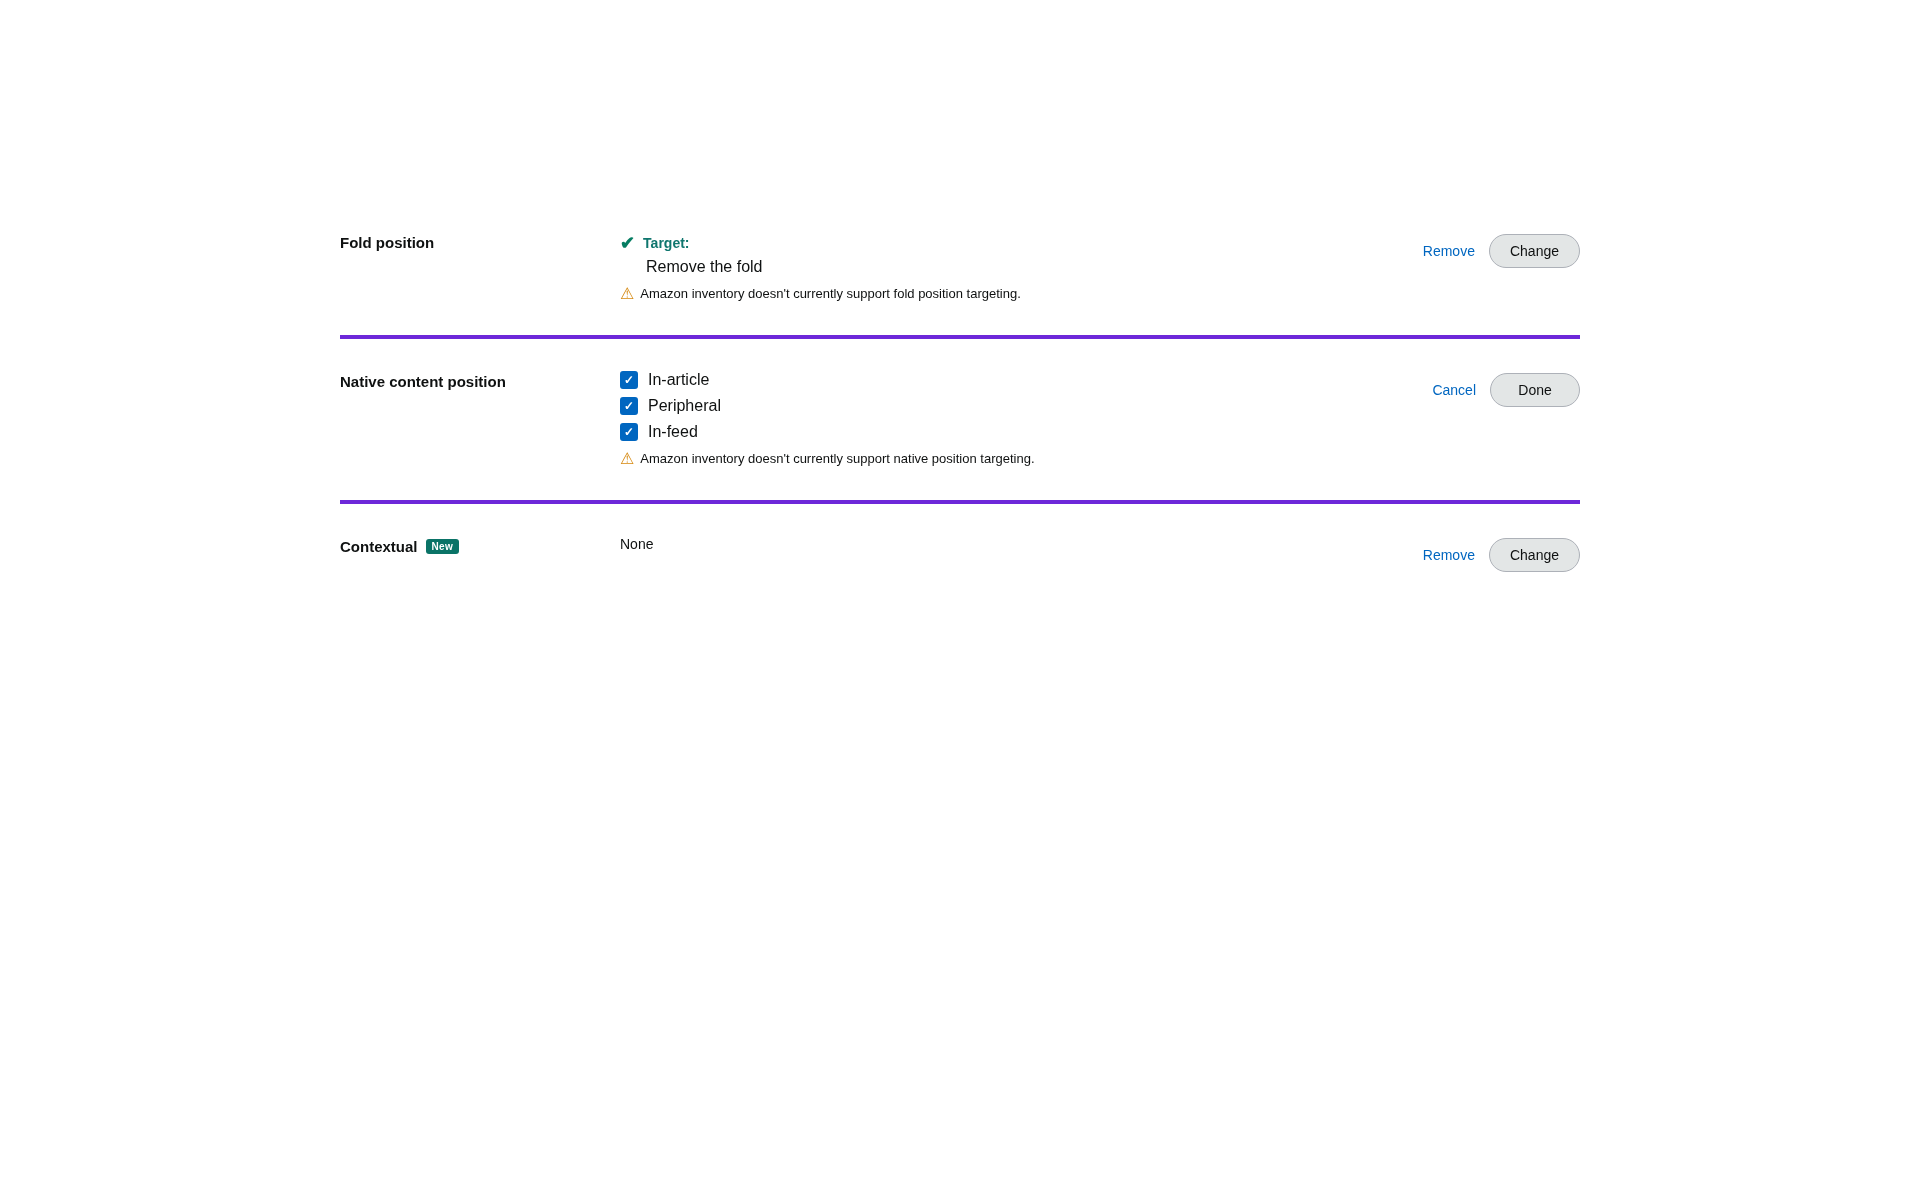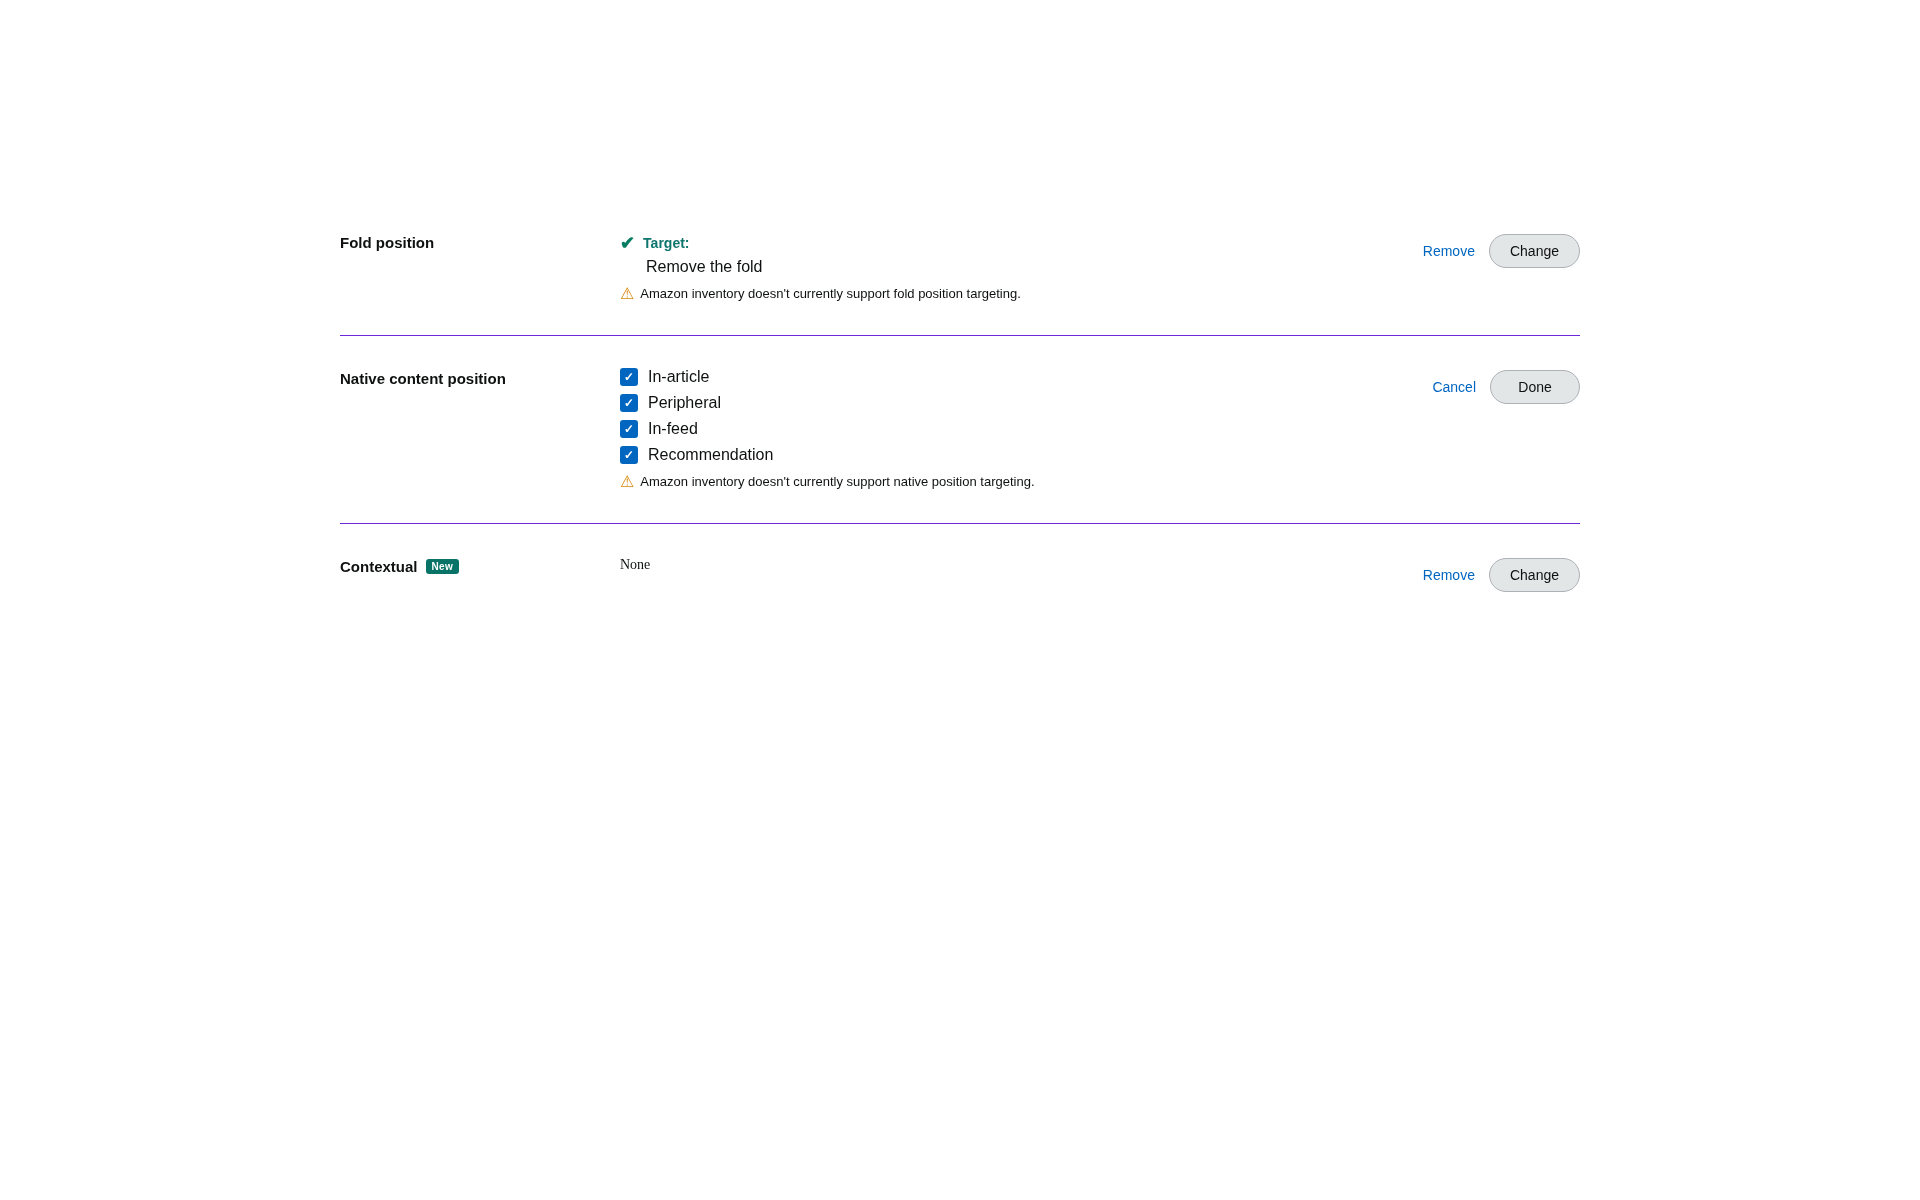--- a/index.html
+++ b/index.html
@@ -20,21 +20,21 @@
     .page-container {
       max-width: 1400px;
       margin: 0 auto;
       padding: 200px 80px 80px 80px;
     }
 
     .section-row {
       display: flex;
       align-items: flex-start;
       padding: 32px 0;
-      border-bottom: 1px solid #6d28d9;
+      border-bottom: 4px solid #6d28d9;
       position: relative;
     }
 
     .section-label {
       width: 280px;
       min-width: 280px;
       font-weight: 700;
       font-size: 15px;
       color: #0f1111;
       padding-top: 2px;
@@ -135,21 +135,20 @@
 
     .checkbox-label {
       font-size: 16px;
       color: #0f1111;
     }
 
     .none-text {
       font-size: 14px;
       color: #0f1111;
       padding-top: 2px;
-      font-family: Liberation Serif, serif;
     }
 
     .btn-link {
       background: none;
       border: none;
       color: #0066c0;
       font-size: 14px;
       cursor: pointer;
       text-decoration: none;
       padding: 4px 2px;
@@ -207,24 +206,20 @@
       <div class="checkbox-row">
         <span class="checkbox-blue"></span>
         <span class="checkbox-label">Peripheral</span>
       </div>
 
       <div class="checkbox-row">
         <span class="checkbox-blue"></span>
         <span class="checkbox-label">In-feed</span>
       </div>
 
-      <div class="checkbox-row">
-        <span class="checkbox-blue"></span>
-        <span class="checkbox-label">Recommendation</span>
-      </div>
 
       <div class="warning-row" style="margin-top: 4px;">
         <span class="warning-icon">⚠</span>
         <span>Amazon inventory doesn't currently support native position targeting.</span>
       </div>
     </div>
     <div class="section-actions">
       <button class="btn-link">Cancel</button>
       <button class="btn-secondary">Done</button>
     </div>

